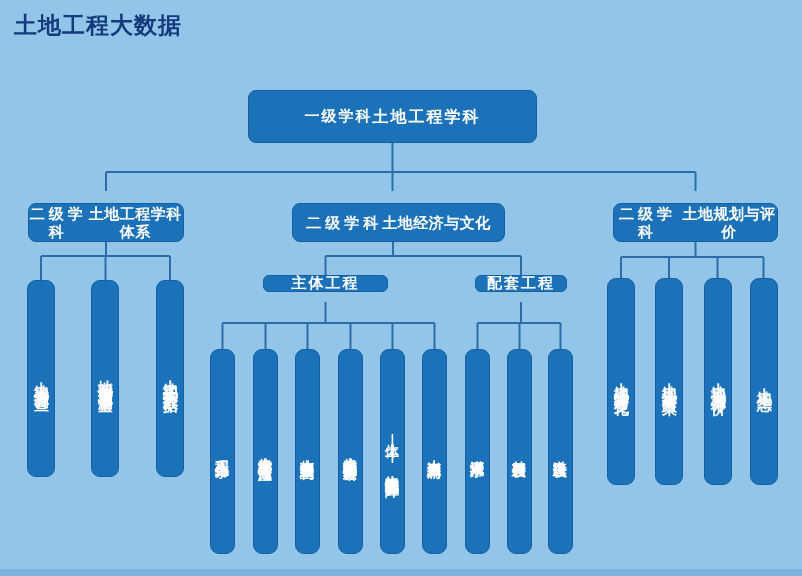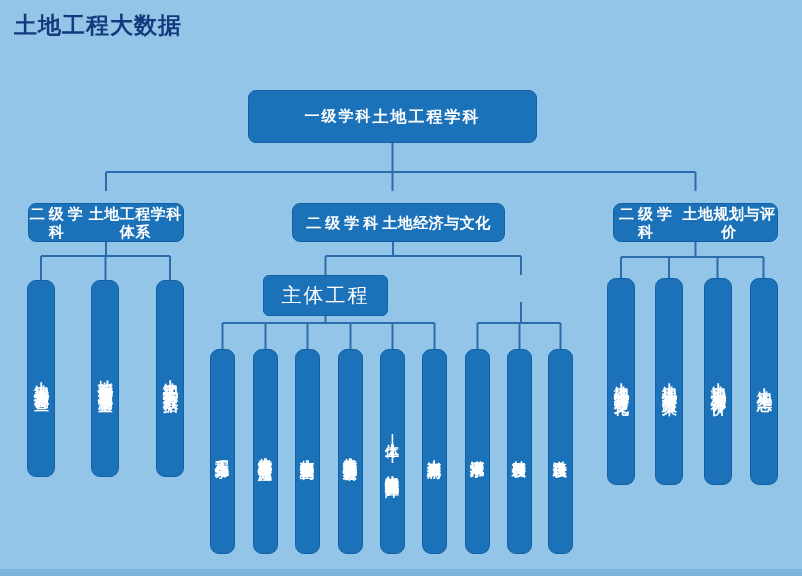--- a/index.html
+++ b/index.html
@@ -32,21 +32,21 @@
   }
   .root-node{left:248px;top:90px;width:289px;height:53px;border-radius:8px;}
   .root-node .lvl{font-size:15px;font-weight:bold;letter-spacing:2px;line-height:1.1;}
   .root-node .nm{font-size:16px;font-weight:bold;letter-spacing:2px;line-height:1.2;}
   .l2-node{top:191px;height:39px;border-radius:8px;margin-top:12px;}
   .l2-node .lvl{font-size:15px;font-weight:bold;letter-spacing:4px;line-height:1.15;}
   .l2-node .nm{font-size:15px;font-weight:bold;letter-spacing:0.5px;line-height:1.15;}
   .l2-left{left:28px;width:156px;}
   .l2-mid{left:292px;width:213px;}
   .l2-right{left:613px;width:165px;}
-  .l3-label{top:275px;height:41px;border-radius:6px;font-size:20px;font-weight:normal;letter-spacing:2px;}
+  .l3-label{top:275px;height:17px;border-radius:6px;font-size:15px;font-weight:bold;letter-spacing:2px;}
   .l3-main{left:263px;width:125px;}
   .l3-support{left:475px;width:92px;}
   .pill{
     position:absolute;
     background:var(--node_fill,#1c72b8);
     border:1px solid var(--node_border,#1261a5);
     box-sizing:border-box;
     border-radius:9px;
     display:flex;align-items:center;justify-content:center;
   }
@@ -131,20 +131,23 @@
     <div class="nm">土地经济与文化</div>
   </div>
   <div class="node l2-node l2-right">
     <div class="lvl">二级学科</div>
     <div class="nm">土地规划与评价</div>
   </div>
 
   <div class="node l3-label l3-main">
     <span>主体工程</span>
   </div>
+  <div class="node l3-label l3-support">
+    <span>配套工程</span>
+  </div>
 
   <div class="pill pill-left" style="left:27px;">
     <span>土地资源调查</span>
   </div>
   <div class="pill pill-left" style="left:91px;">
     <span>地籍管理与测量</span>
   </div>
   <div class="pill pill-left" style="left:156px;">
     <span>土地工程大数据</span>
   </div>

